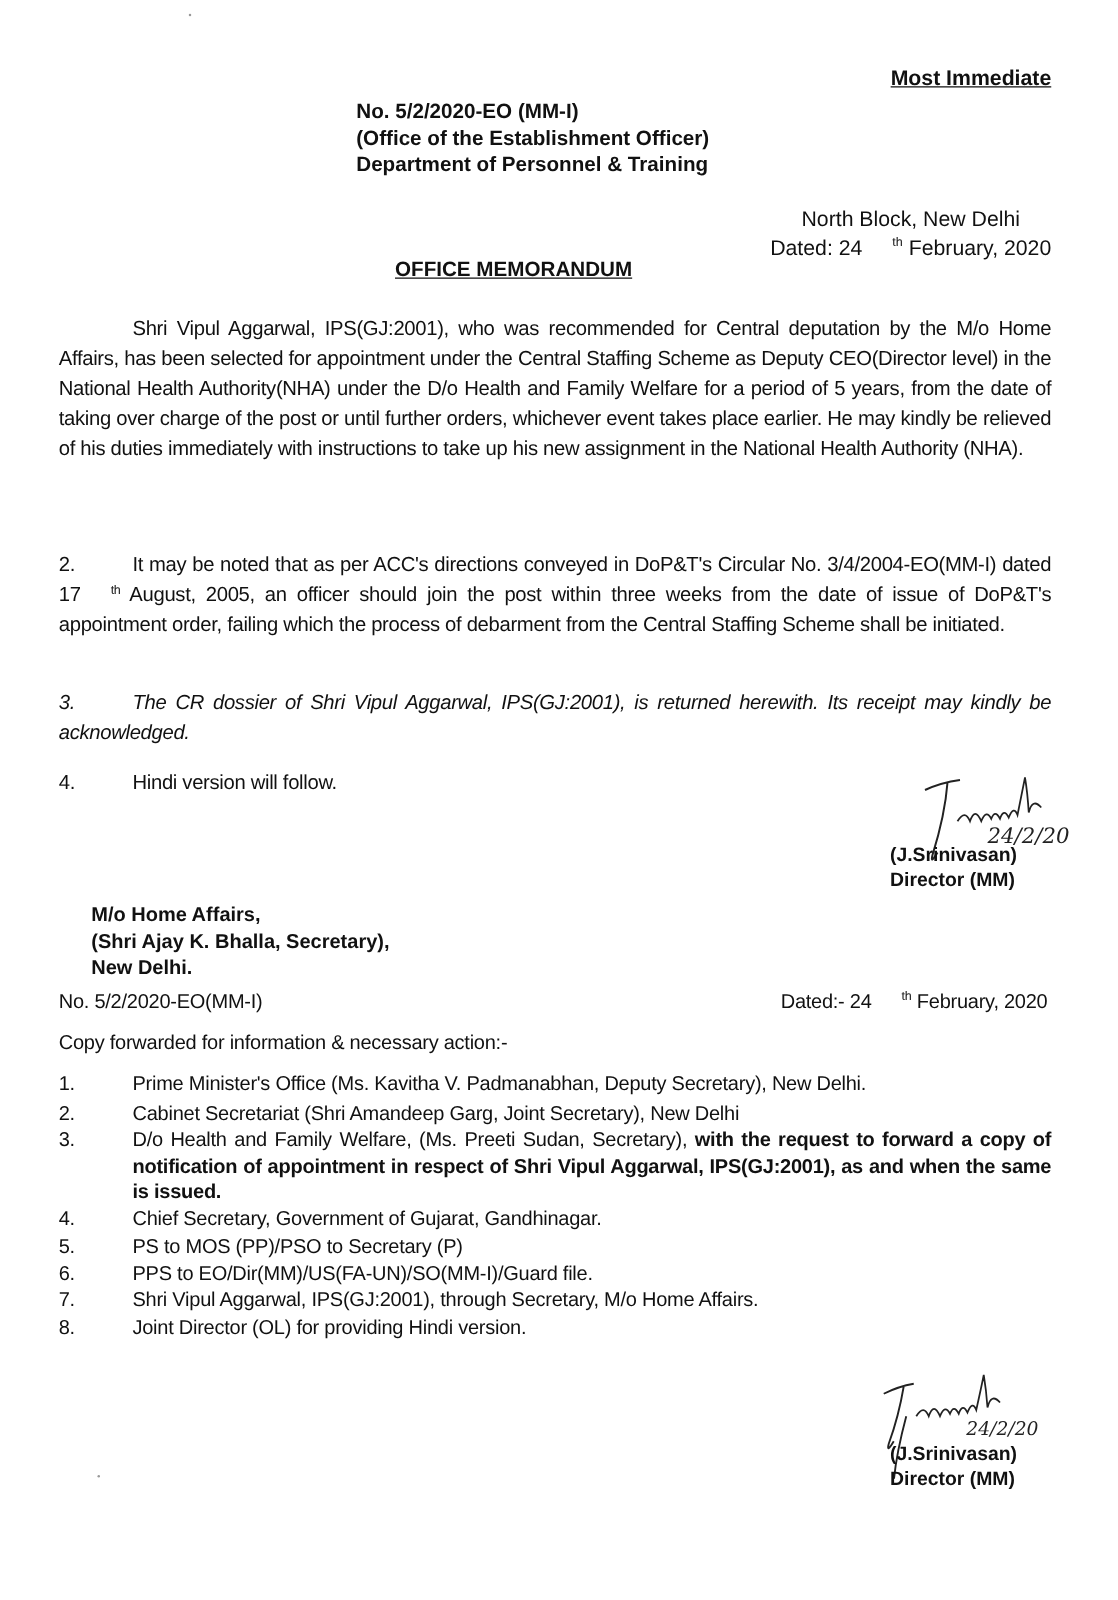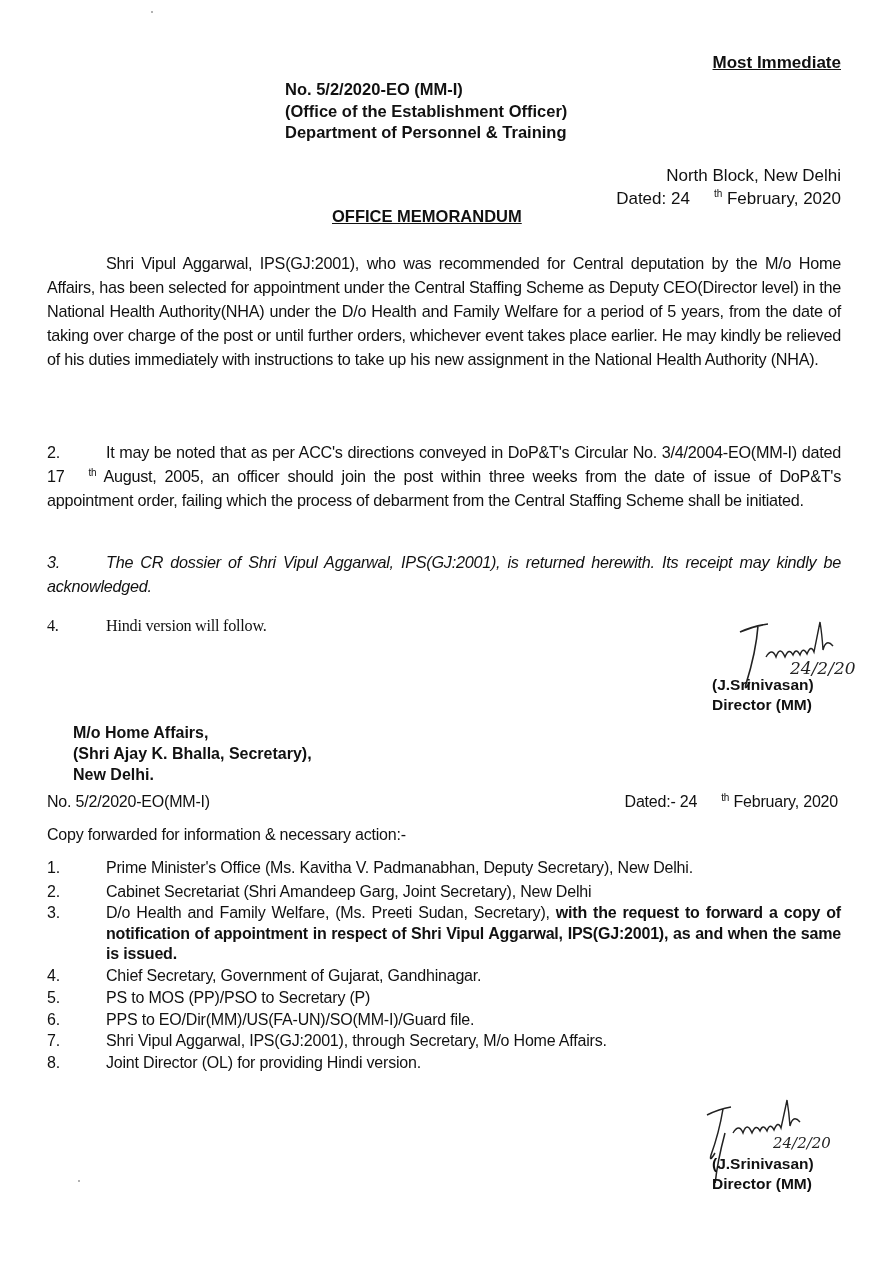--- a/index.html
+++ b/index.html
@@ -4,31 +4,31 @@
 <style>
   html, body { margin:0; padding:0; background:#ffffff; }
   body { width:894px; height:1280px; position:relative; overflow:hidden;
          font-family:"Liberation Sans", sans-serif; color:#111; }
   .abs { position:absolute; }
   .bold { font-weight:bold; }
   sup { font-size:10px; line-height:0;padding-left:24px; }
 
   #most-immediate { right:53px; top:53px; font-size:17px; font-weight:bold; text-decoration:underline; }
   #header-block { left:285px; top:79px; width:320px; font-size:16.5px; font-weight:bold; line-height:21.5px; }
-  #place-block { right:53px; top:164px; text-align:right; font-size:17px; line-height:23px; }
-  #om-title { left:332px; top:207px; font-size:16.5px; font-weight:bold; text-decoration:underline; }
+  #place-block { right:53px; top:164px; text-align:center; font-size:17px; line-height:23px; }
+  #om-title { left:316px; top:207px; font-size:16.5px; font-weight:bold; text-decoration:underline; }
 
   .para { left:47px; width:794px; font-size:16.2px; line-height:24px; text-align:justify; letter-spacing:-0.25px; }
   .para .num { display:inline-block; width:59px; }
   .indent { display:inline-block; width:59px; }
 
   #p1 { top:251px; }
   #p2 { top:440px; }
   #p3 { top:550px;font-style:italic; }
-  #p4 { top:614px;font-family:Liberation Serif, serif; }
+  #p4 { top:614px; }
 
   .sig { text-align:left; font-size:15.5px; font-weight:bold; line-height:20px; }
   #sig1 { left:712px; top:675px; width:132px; }
   #sig2 { left:712px; top:1154px; width:132px; }
   .sig-svg { position:absolute; }
 
   #addressee { left:47px; top:722px; font-size:16px; font-weight:bold; line-height:21px;margin-left:26px; }
   #ref-line { left:47px; top:793px; width:794px; font-size:16px; letter-spacing:-0.2px; }
   #ref-line .right { position:absolute; right:3px; top:0;margin-left:25px; }
   #copy-intro { left:47px; top:826px; font-size:16px; letter-spacing:-0.2px; }

